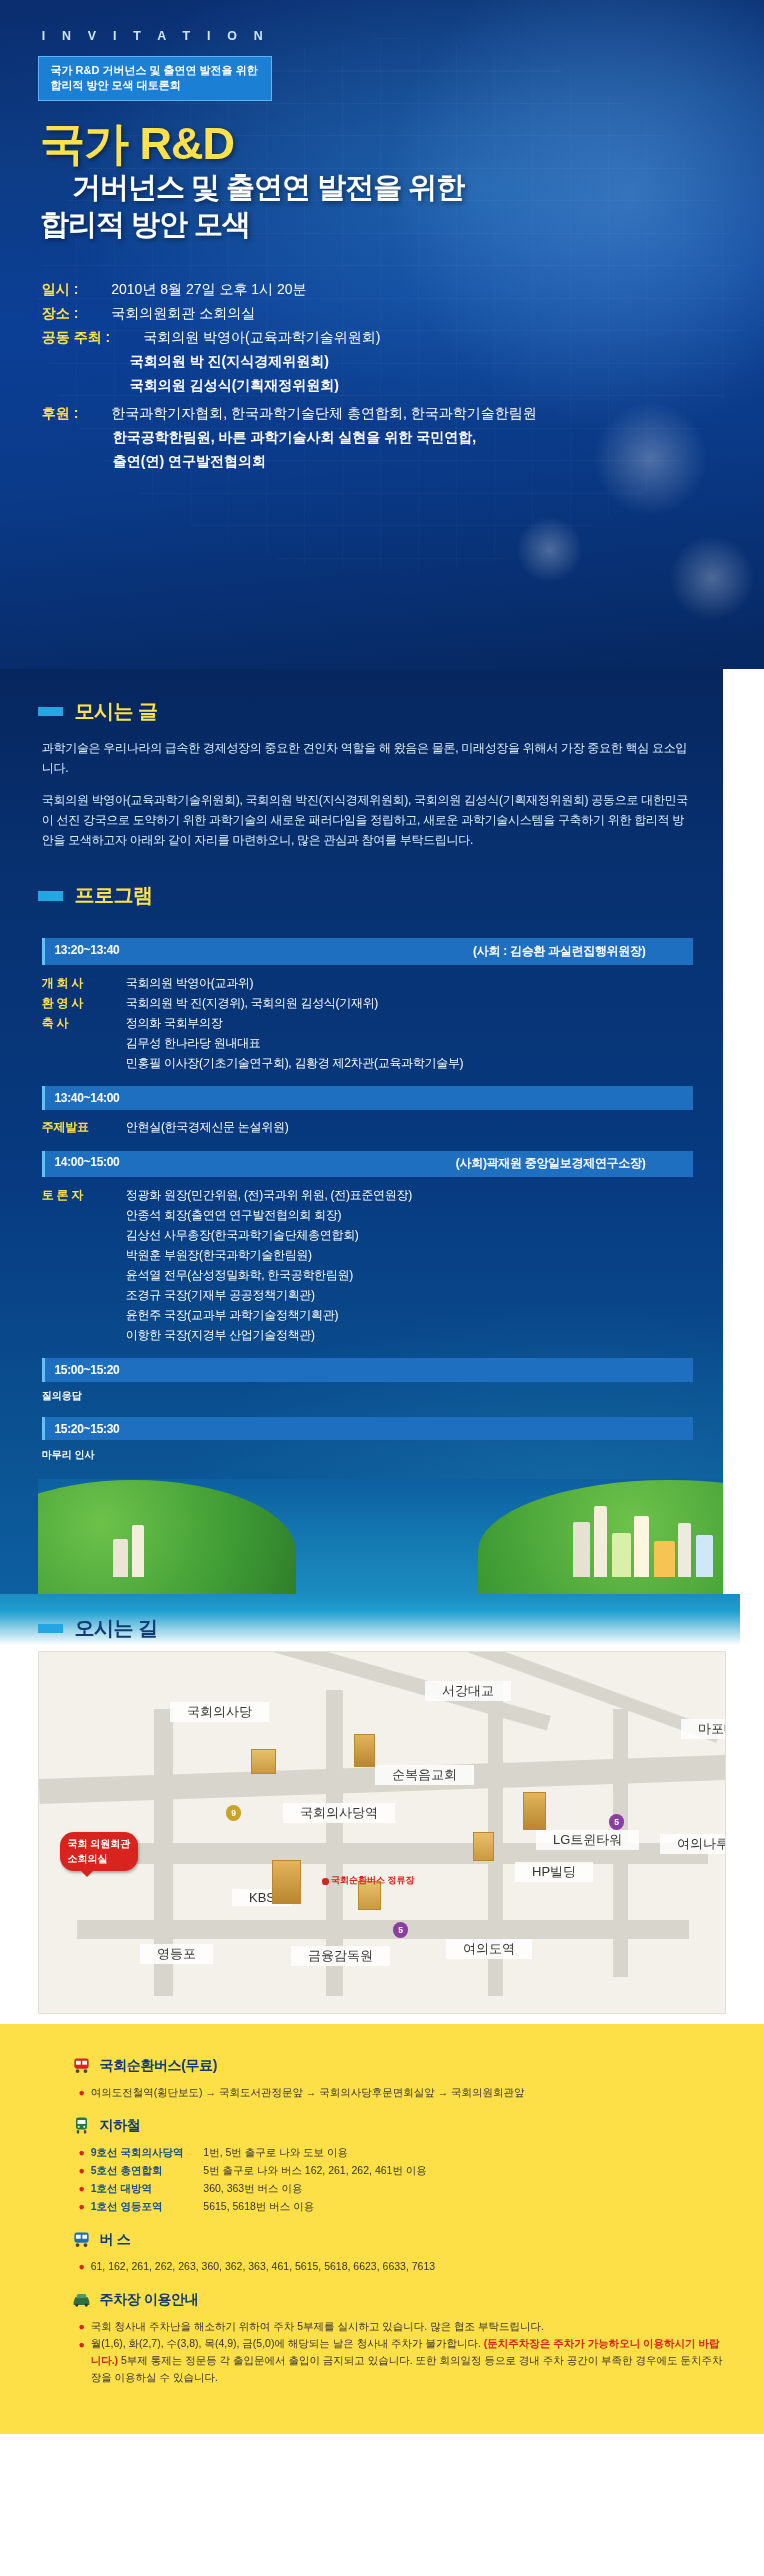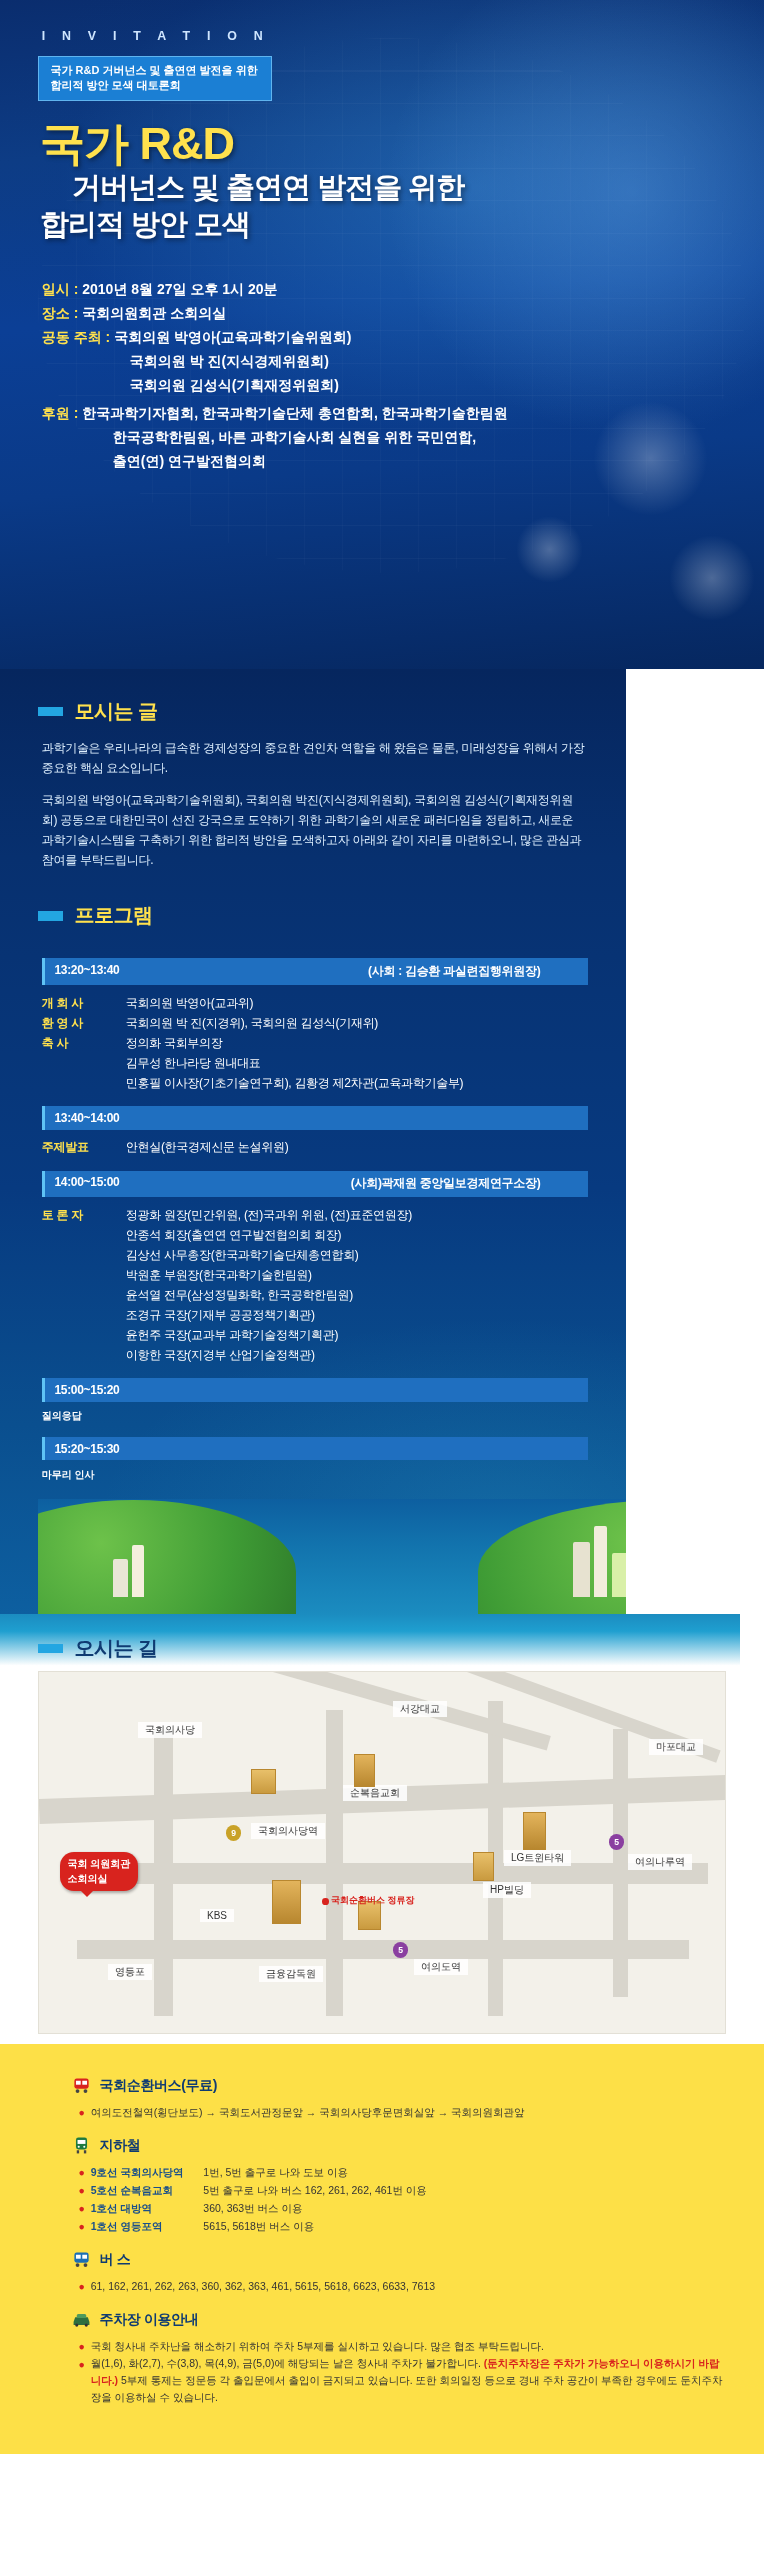--- a/index.html
+++ b/index.html
@@ -88,40 +88,40 @@
     color: #ffffff;
     letter-spacing: -1px;
     text-shadow: 1.9px 1.9px 4.8px rgba(0,0,0,0.45);
     line-height: 1.28;
     margin-left: 1.9px;
   }
 
   .info-block { margin-top: 34px; margin-left: 3.8px; font-size: 14px; line-height: 24px; }
   .info-row { display: flex; }
   .info-row .k { color: #ffe14d; font-weight: bold; white-space: nowrap; }
-  .info-row .v { color: #ffffff; font-weight: bold; }
+  .info-row .v { color: #ffffff; font-weight: normal; margin-left: 29px; }
   .info-cont { color: #ffffff; font-weight: bold; padding-left: 88px; }
   .info-cont.s { padding-left: 71px; }
 
   
   .sec-head {
     display: flex; align-items: center; gap: 11.5px;
     margin: 0 0 13.4px 0;
   }
   .sec-head .bar { width: 25px; height: 9.6px; background: #23a6e2; flex: none; }
   .sec-head .t { font-size: 20px; font-weight: bold; color: #ffe14d; letter-spacing: -0.5px; }
 
   
   .body-blue {
     position: relative;
-    width: 626px;
+    width: 723px;
     background:
       radial-gradient(ellipse 574px 287px at 80% 90%, rgba(40,160,200,0.25) 0%, rgba(0,0,0,0) 70%),
       linear-gradient(180deg, #06265e 0%, #07306f 20%, #073a80 55%, #0a4f8f 80%, #0d5fa0 100%);
-    padding: 29px 38px 0 38px;
+    padding: 29px 30px 0 38px;
     color: #fff;
     overflow: hidden;
   }
   .greeting { margin-left: 3.8px; }
   .greeting p {
     font-size: 12px;
     line-height: 20px;
     color: #dff0ff;
     margin-bottom: 11.5px;
     letter-spacing: -0.3px;
@@ -179,25 +179,26 @@
   .map-canvas {
     position: relative;
     width: 688px; height: 363px;
     background: #f3f1ea;
     border: 1px solid #e3e0d6;
     overflow: hidden;
   }
   .road { position: absolute; background: #d8d5cc; }
   .mpin {
     position: absolute;
-    font-size: 10px;
+    font-size: 13px;
     color: #333;
     background: rgba(255,255,255,0.85);
-    padding: 1px 7px;
+    padding: 1px 17px;
     white-space: nowrap;
+    margin-left: 32px;
   }
   .mbld { position: absolute; background: linear-gradient(180deg,#e8c06a,#c99a3f); border: 1px solid #b8872f; }
   .mbld.tall { background: linear-gradient(180deg,#e3b45c,#b8872f); }
   .subway {
     position: absolute;
     width: 15.3px; height: 15.3px; border-radius: 50%;
     color: #fff; font-size: 8.6px; font-weight: bold;
     display: flex; align-items: center; justify-content: center;
   }
   .subway.s9 { background: #c9a227; }
@@ -483,21 +484,21 @@
       </svg>
       <span class="tt">지하철</span>
     </div>
     <div class="t-line">
       <span class="dot">●</span>
       <span class="k2">9호선 국회의사당역</span>
       <span class="v2">1번, 5번 출구로 나와 도보 이용</span>
     </div>
     <div class="t-line">
       <span class="dot">●</span>
-      <span class="k2">5호선 순복음교회</span>
+      <span class="k2">5호선 총연합회</span>
       <span class="v2">5번 출구로 나와 버스 162, 261, 262, 461번 이용</span>
     </div>
     <div class="t-line">
       <span class="dot">●</span>
       <span class="k2">1호선 대방역</span>
       <span class="v2">360, 363번 버스 이용</span>
     </div>
     <div class="t-line">
       <span class="dot">●</span>
       <span class="k2">1호선 영등포역</span>

